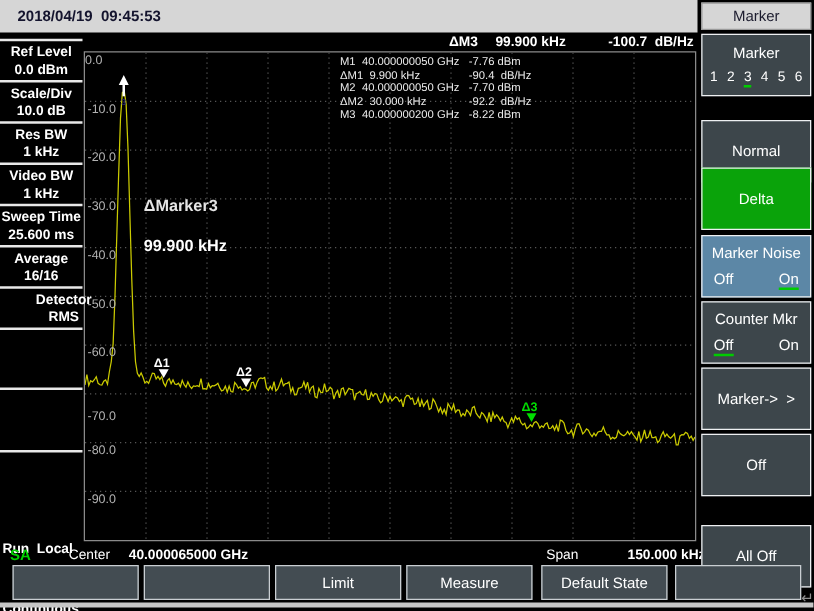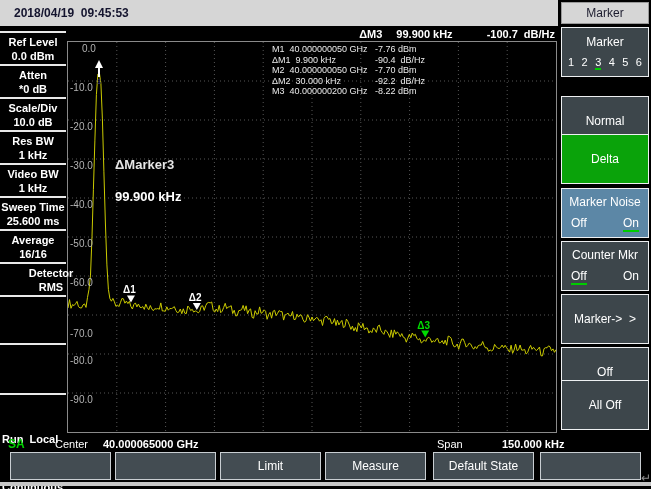--- a/index.html
+++ b/index.html
@@ -112,21 +112,21 @@
         <g>
           <text x="120.832" y="258.88" fill="#ffffff" font-size="10" font-weight="bold">Δ2</text>
           <polygon points="124.832,260.88 132.832,260.88 128.832,267.88" fill="#ffffff"></polygon>
         </g>
         <g>
           <text x="349.216" y="286.57" fill="#00dd00" font-size="10" font-weight="bold">Δ3</text>
           <polygon points="353.216,288.57 361.216,288.57 357.216,295.57" fill="#00dd00"></polygon>
         </g>
       </svg>
     <div id="ylabels">
-        <div class="ylabel" style="left: 14px; top: 2px;">0.0</div>
+        <div class="ylabel" style="left: 0; top: 2px;">0.0</div>
         <div class="ylabel" style="left: 2px; top: 41px;">-10.0</div>
         <div class="ylabel" style="left: 2px; top: 80px;">-20.0</div>
         <div class="ylabel" style="left: 2px; top: 119px;">-30.0</div>
         <div class="ylabel" style="left: 2px; top: 158px;">-40.0</div>
         <div class="ylabel" style="left: 2px; top: 197px;">-50.0</div>
         <div class="ylabel" style="left: 2px; top: 236px;">-60.0</div>
         <div class="ylabel" style="left: 2px; top: 287px;">-70.0</div>
         <div class="ylabel" style="left: 2px; top: 314px;">-80.0</div>
         <div class="ylabel" style="left: 2px; top: 353px;">-90.0</div>
       </div>
@@ -138,24 +138,20 @@
         <div class="mrow"><span class="mc1">M3  40.000000200 GHz</span><span>-8.22 dBm</span></div>
       </div>
     <div class="biglabel1">ΔMarker3</div>
     <div class="biglabel2">99.900 kHz</div>
   </div>
 
   <div class="lp" id="left-panel">
       <div class="lp-item" style="height: 31px;">
         <div>Ref Level</div>
         <div>0.0 dBm</div>
-      </div>
-      <div class="lp-item" style="height: 31px;">
-        <div>Atten</div>
-        <div>*0 dB</div>
       </div>
       <div class="lp-item" style="height: 31px;">
         <div>Scale/Div</div>
         <div>10.0 dB</div>
       </div>
       <div class="lp-item" style="height: 31px;">
         <div>Res BW</div>
         <div>1 kHz</div>
       </div>
       <div class="lp-item" style="height: 31px;">
@@ -227,21 +223,21 @@
           <span class="undl">Off</span>
           <span>On</span>
         </div>
       </div>
       <div class="rbtn" style="top: 294px;">
         <div class="lbl">Marker-&gt;  &gt;</div>
       </div>
       <div class="rbtn" style="top: 347px;">
         <div class="lbl">Off</div>
       </div>
-      <div class="rbtn" style="top: 380px;">
+      <div class="rbtn" style="top: 420px;">
         <div class="lbl">All Off</div>
       </div>
     </div>
 
   <div id="bottom-bar">
       <div class="softkey" style="left: 10px; width: 101px;"></div>
       <div class="softkey" style="left: 115px; width: 101px;"></div>
       <div class="softkey" style="left: 220px; width: 101px;">Limit</div>
       <div class="softkey" style="left: 325px; width: 101px;">Measure</div>
       <div class="softkey" style="left: 433px; width: 101px;">Default State</div>

